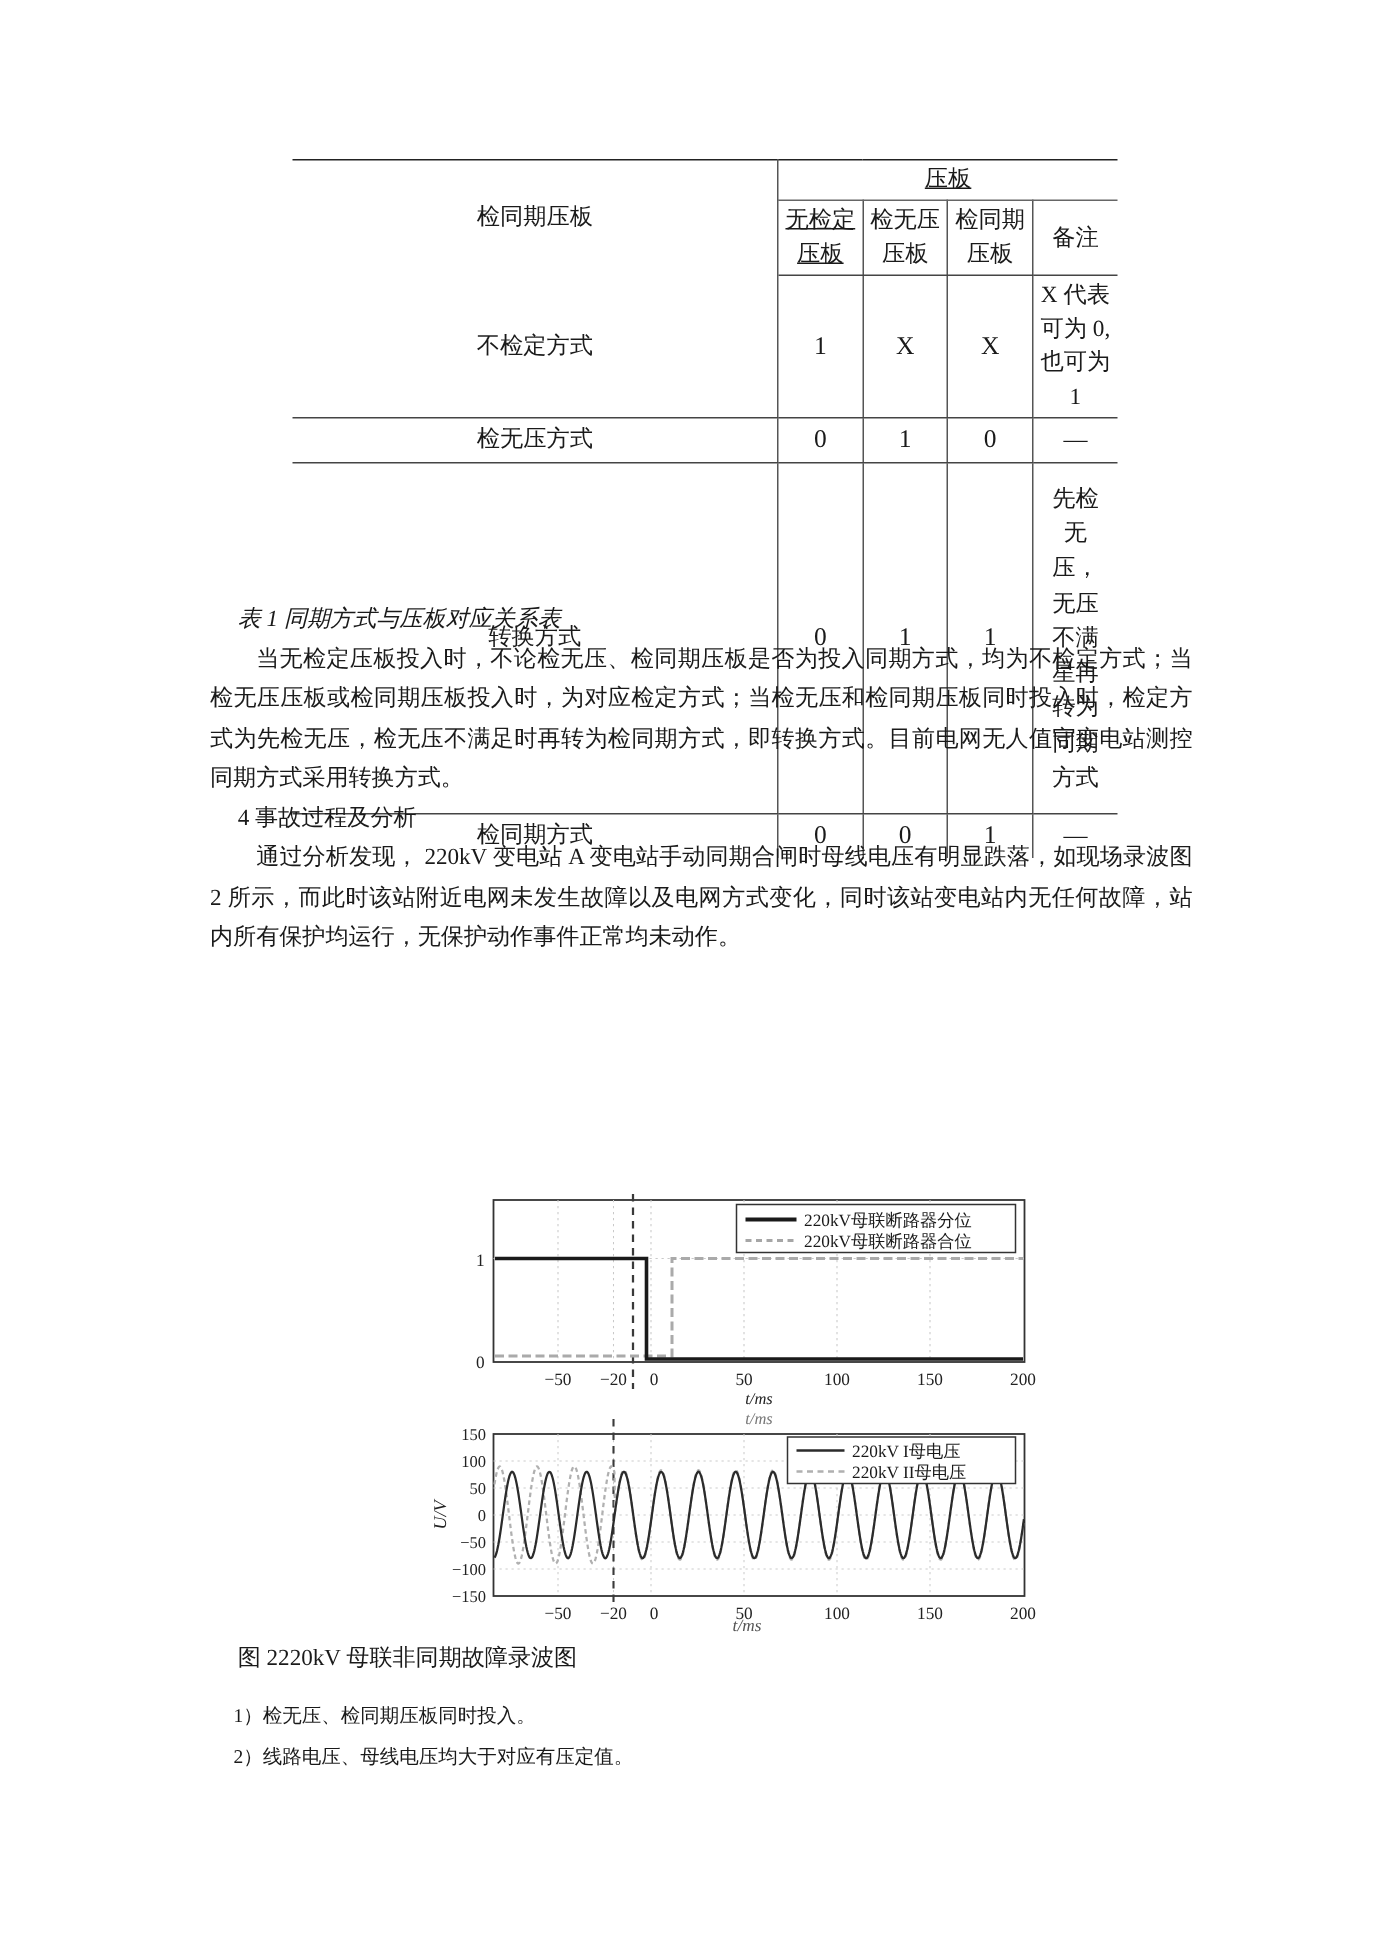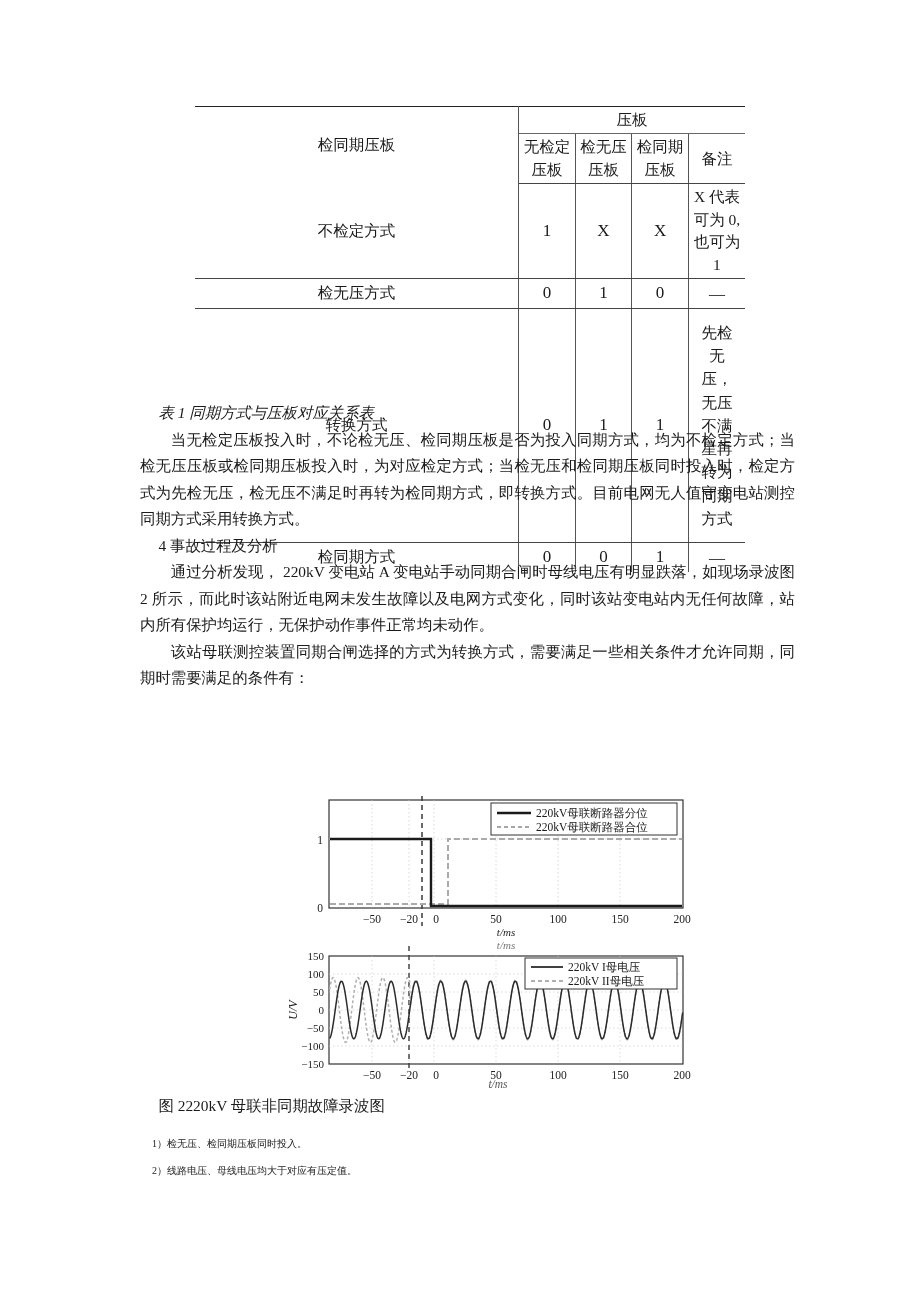--- a/index.html
+++ b/index.html
@@ -42,21 +42,21 @@
     vertical-align: middle;
     padding: 2px 3px;
     line-height: 1.45;
   }
   .bt  { border-top: 1.6px solid #222; }
   .bb  { border-bottom: 1.3px solid #444; }
   .bbh { border-bottom: 1.1px solid #666; }
   .br  { border-right: 1.1px solid #555; }
 
   .c-mode  { width: 120px; }
-  .c-p1    { width: 82px; }
+  .c-p1    { width: 82px; text-decoration: underline; }
   .c-p2    { width: 76px; }
   .c-p3    { width: 74px; }
   .c-note  { width: 198px; }
 
   .num { font-size: 17px; font-family: "Liberation Serif", "DejaVu Serif", serif; }
   .hdr-span { font-size: 15.5px; padding: 6px 0 5px 0; }
   .dash-cell { font-size: 16px; letter-spacing: 0; }
 
   
   .body-text {
@@ -94,21 +94,21 @@
     width: 660px;
     font-size: 15.4px;
     line-height: 26px;
     text-indent: 1.2em;
   }
   .tail-list {
     position: absolute;
     left: 140px;
     top: 1131px;
     width: 660px;
-    font-size: 10px;
+    font-size: 13px;
     line-height: 26.5px;
   }
   .tail-list p { margin: 0; text-indent: 1.2em; }
 </style>
 </head>
 <body>
 
 <div class="page">
 
   <div class="tbl-wrap">
@@ -158,21 +158,20 @@
         </tr>
       </tbody>
     </table>
   </div>
 
   <div class="body-text">
     <p class="cap">表 1 同期方式与压板对应关系表</p>
     <p>当无检定压板投入时，不论检无压、检同期压板是否为投入同期方式，均为不检定方式；当检无压压板或检同期压板投入时，为对应检定方式；当检无压和检同期压板同时投入时，检定方式为先检无压，检无压不满足时再转为检同期方式，即转换方式。目前电网无人值守变电站测控同期方式采用转换方式。</p>
     <p class="head">4 事故过程及分析</p>
     <p>通过分析发现， 220kV 变电站 A 变电站手动同期合闸时母线电压有明显跌落，如现场录波图 2 所示，而此时该站附近电网未发生故障以及电网方式变化，同时该站变电站内无任何故障，站内所有保护均运行，无保护动作事件正常均未动作。</p>
-    <p>该站母联测控装置同期合闸选择的方式为转换方式，需要满足一些相关条件才允许同期，同期时需要满足的条件有：</p>
   </div>
 
   <div class="figure">
     <svg width="430" height="300" viewBox="0 0 430 300">
 
       <g>
 
         <rect x="46" y="14" width="354" height="108" fill="#ffffff" stroke="#333" stroke-width="1.2"></rect>
 
         <g stroke="#c9c9c9" stroke-width="0.7" stroke-dasharray="1.5,2.5">

